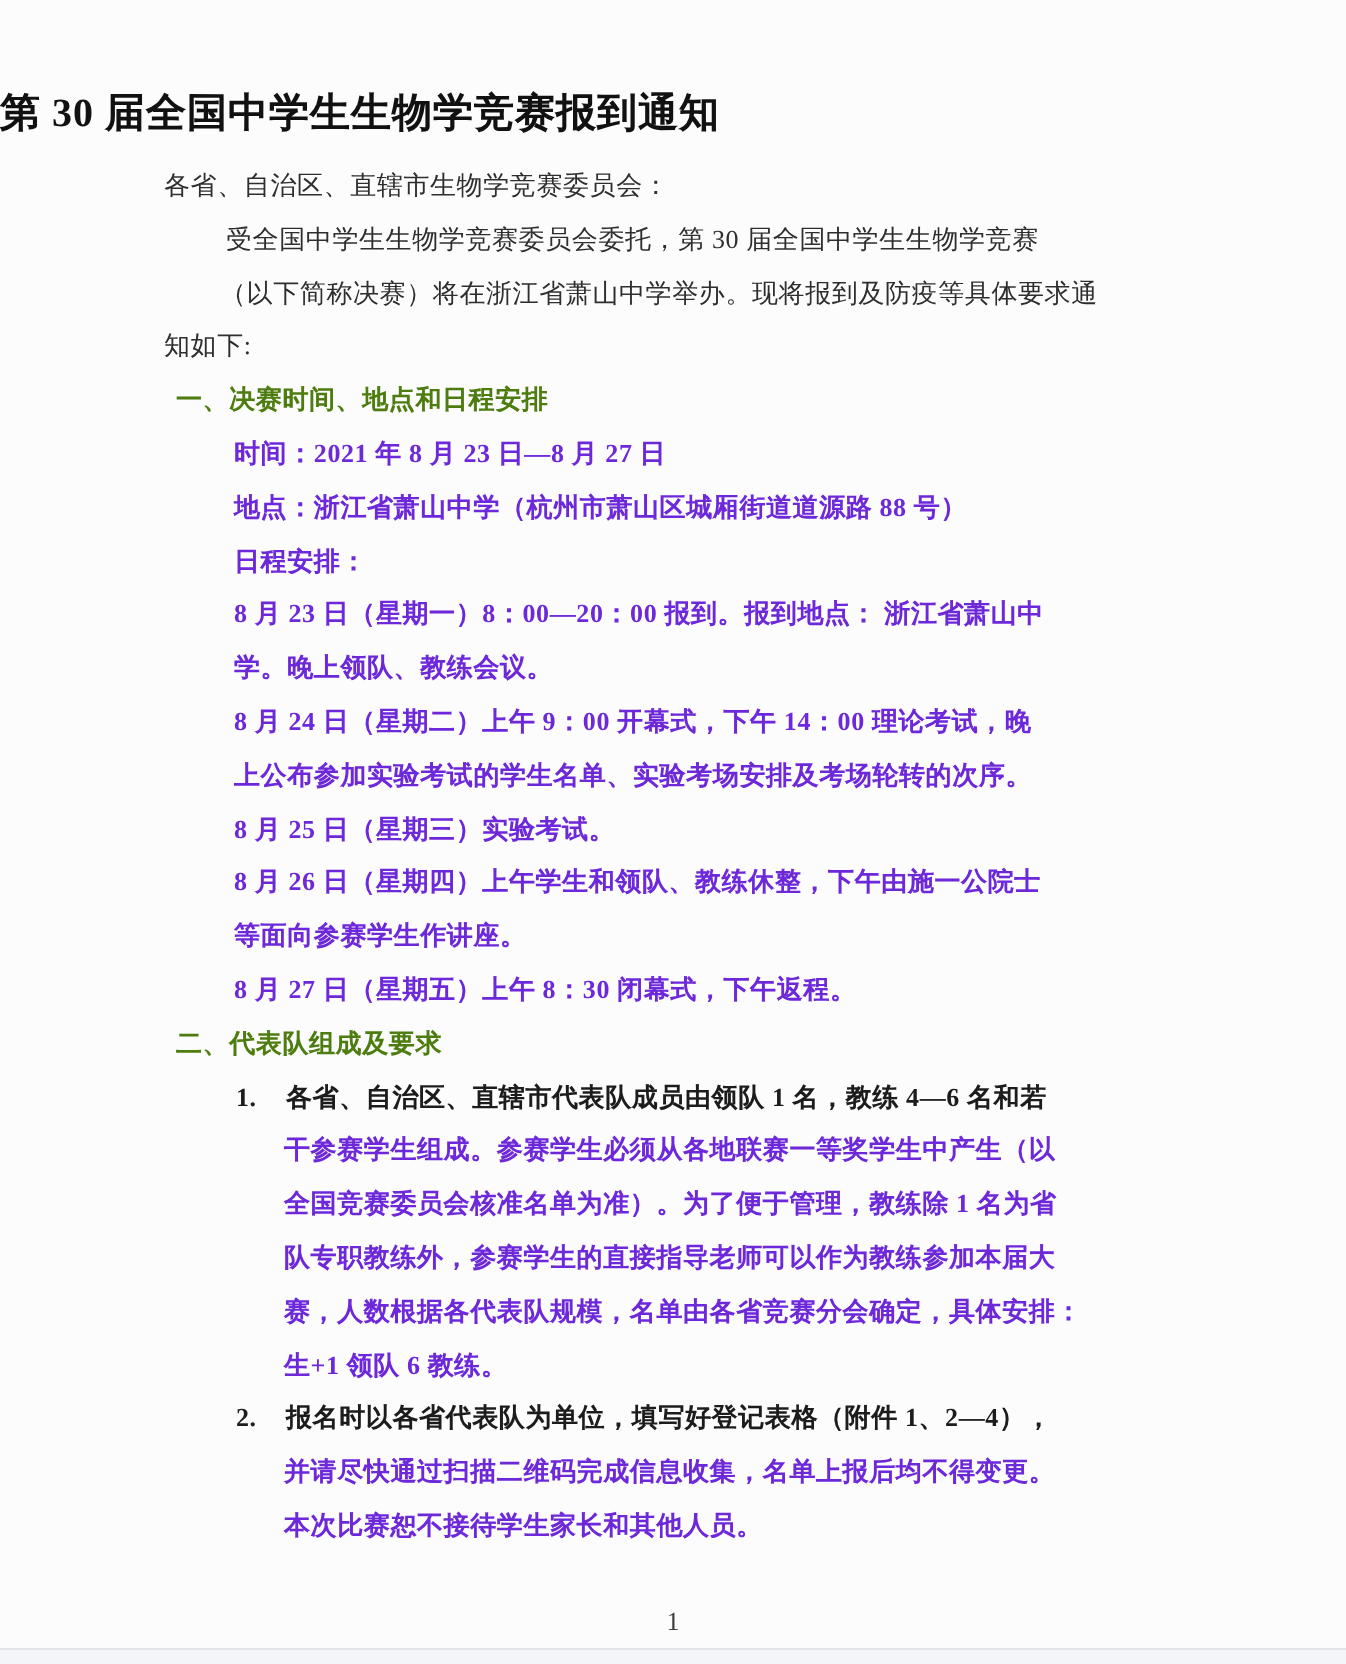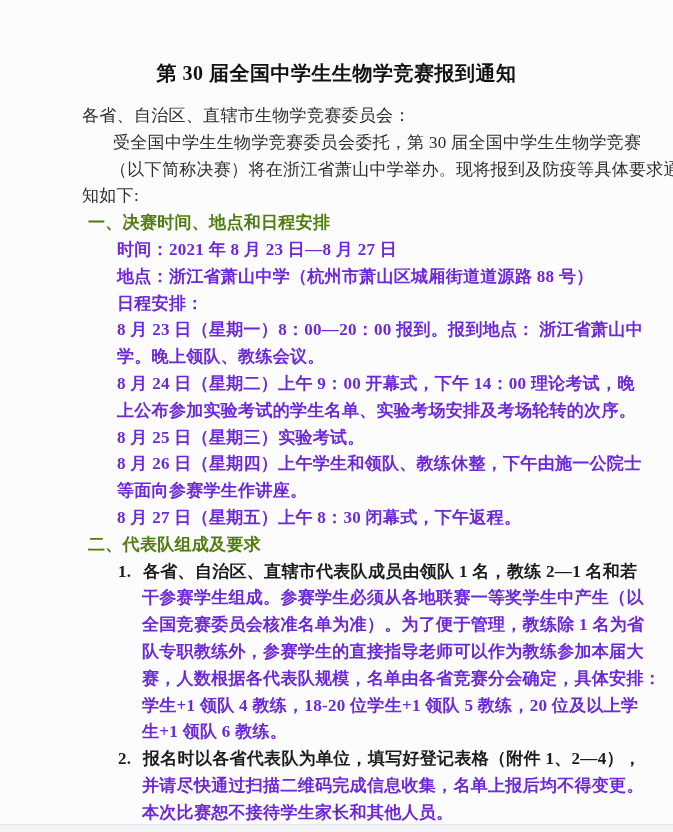--- a/index.html
+++ b/index.html
@@ -13,34 +13,33 @@
   .page {
     position: relative;
     width: 673px;
     height: 832px;
     background: #fcfcfc;
     font-family: "Liberation Serif", "DejaVu Serif", serif;
     color: #2e2e2e;
     overflow: hidden;
   }
   .title {
-    margin: 16px;
+    margin: 0;
     padding-top: 43px;
-    text-align: center;
     font-size: 20px;
     line-height: 28px;
     font-weight: bold;
     color: #111;
     letter-spacing: 0.5px;
   }
   .content {
     margin-top: 9px;
   }
   .line {
-    font-size: 17px;
+    font-size: 13px;
     line-height: 26.8px;
     white-space: nowrap;
     letter-spacing: 0.3px;
   }
   .salutation        { padding-left: 82px; }
   .paragraph-indent  { padding-left: 113px; }
   .paragraph-flush   { padding-left: 110px; }
   .paragraph-left    { padding-left: 82px; }
   .section-heading   { padding-left: 88px;  font-weight: bold; color: #4d7c0f; }
   .schedule          { padding-left: 117px; font-weight: bold; color: #6d28d9; }
@@ -84,27 +83,26 @@
       <div class="line schedule">学。晚上领队、教练会议。</div>
       <div class="line schedule">8 月 24 日（星期二）上午 9：00 开幕式，下午 14：00 理论考试，晚</div>
       <div class="line schedule">上公布参加实验考试的学生名单、实验考场安排及考场轮转的次序。</div>
       <div class="line schedule">8 月 25 日（星期三）实验考试。</div>
       <div class="line schedule">8 月 26 日（星期四）上午学生和领队、教练休整，下午由施一公院士</div>
       <div class="line schedule">等面向参赛学生作讲座。</div>
       <div class="line schedule">8 月 27 日（星期五）上午 8：30 闭幕式，下午返程。</div>
       <div class="line section-heading">二、代表队组成及要求</div>
       <div class="line list-item">
         <span class="num">1.</span>
-        <span>各省、自治区、直辖市代表队成员由领队 1 名，教练 2—1 名和若</span>
+        <span>各省、自治区、直辖市代表队成员由领队 1 名，教练 4—6 名和若</span>
       </div>
       <div class="line list-continuation">干参赛学生组成。参赛学生必须从各地联赛一等奖学生中产生（以</div>
       <div class="line list-continuation">全国竞赛委员会核准名单为准）。为了便于管理，教练除 1 名为省</div>
       <div class="line list-continuation">队专职教练外，参赛学生的直接指导老师可以作为教练参加本届大</div>
       <div class="line list-continuation">赛，人数根据各代表队规模，名单由各省竞赛分会确定，具体安排：</div>
-      <div class="line list-continuation">学生+1 领队 4 教练，18-20 位学生+1 领队 5 教练，20 位及以上学</div>
       <div class="line list-continuation">生+1 领队 6 教练。</div>
       <div class="line list-item">
         <span class="num">2.</span>
         <span>报名时以各省代表队为单位，填写好登记表格（附件 1、2—4），</span>
       </div>
       <div class="line list-continuation">并请尽快通过扫描二维码完成信息收集，名单上报后均不得变更。</div>
       <div class="line list-continuation">本次比赛恕不接待学生家长和其他人员。</div>
     </div>
   <div class="pagenum">1</div>
   <div class="footer-strip"></div>

